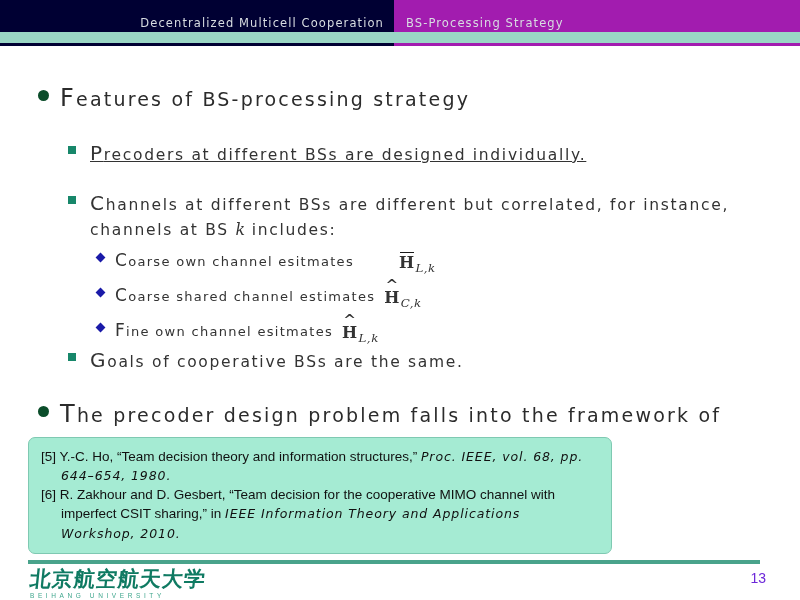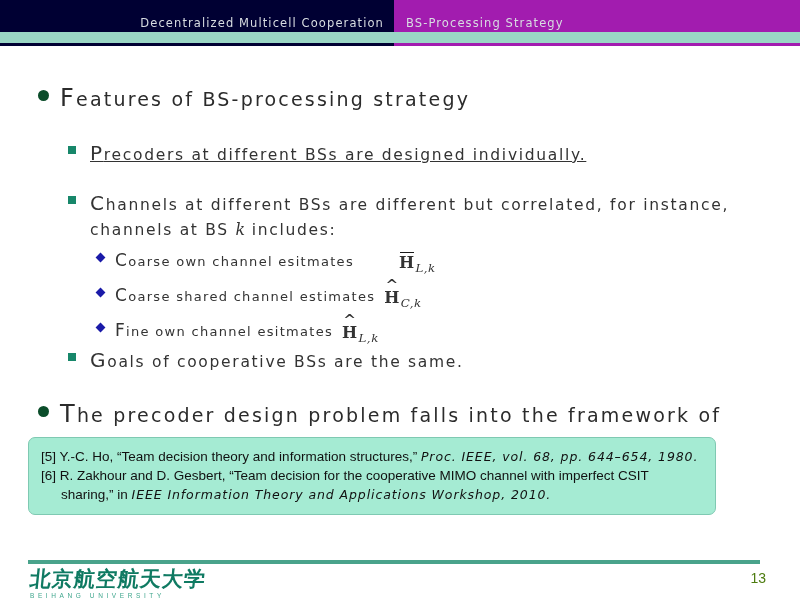--- a/index.html
+++ b/index.html
@@ -172,21 +172,21 @@
     font-family: "DejaVu Serif", serif;
     font-size: 21px;
     letter-spacing: 0;
   }
 
   
   .refbox {
     position: absolute;
     left: 28px;
     top: 437px;
-    width: 688px;
+    width: 584px;
     box-sizing: border-box;
     background: #a5ebd3;
     border: 1px solid #7fc9b2;
     border-radius: 7px;
     padding: 9px 14px 10px 12px;
     color: #111111;
     font-family: "Liberation Sans", sans-serif;
     font-size: 13.5px;
     line-height: 1.42;
   }
@@ -234,21 +234,21 @@
     letter-spacing: 3.6px;
     margin-top: 3px;
     white-space: nowrap;
   }
   .pagenum {
     position: absolute;
     right: 34px;
     top: 570px;
     font-family: "Liberation Sans", sans-serif;
     font-size: 14px;
-    color: #4d7c0f;
+    color: #6d28d9;
   }
 </style>
 </head>
 <body>
 
 <div class="header">
   <div class="header-left">
     <span class="header-text">Decentralized Multicell Cooperation</span>
   </div>
   <div class="header-right">

